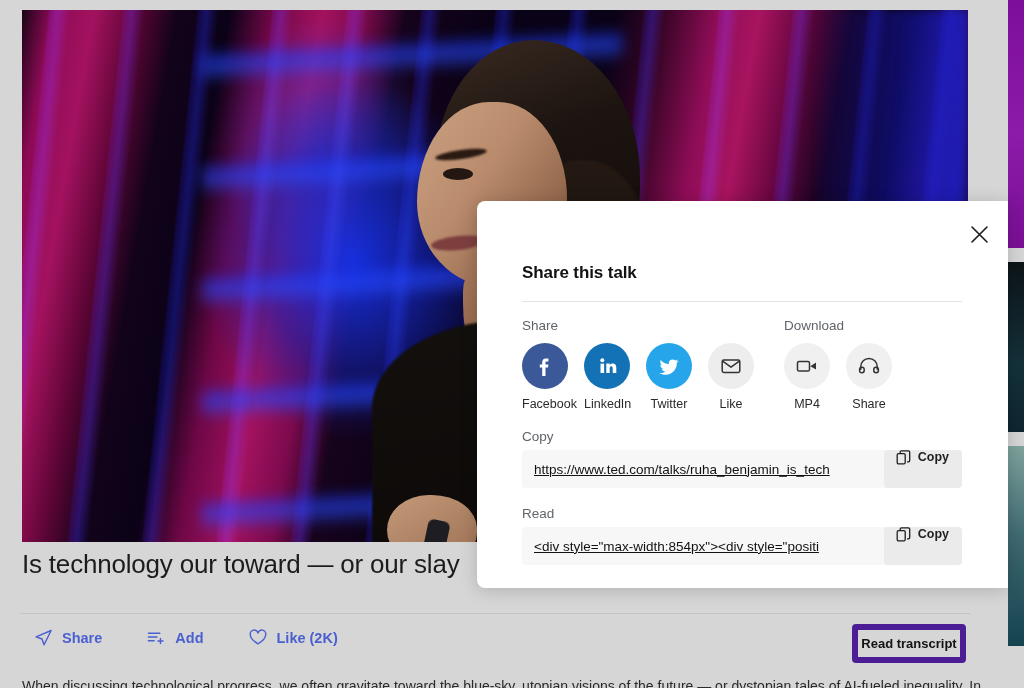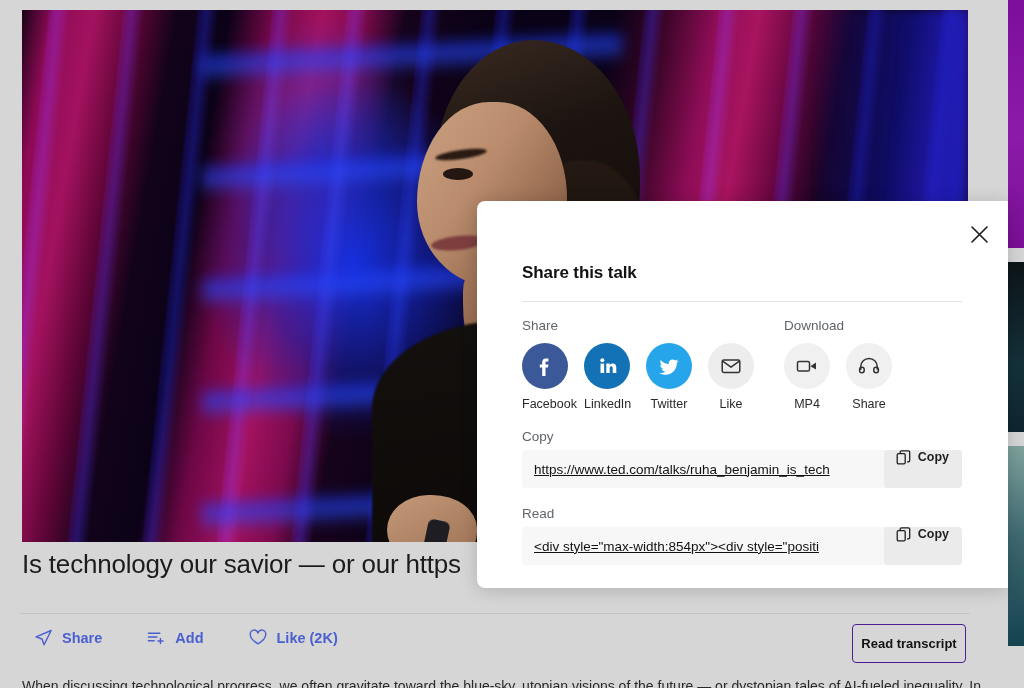--- a/index.html
+++ b/index.html
@@ -270,21 +270,21 @@
   .action {
     display: flex; align-items: center; gap: 9px;
     cursor: pointer;
     color: #4a5fd0; font-size: 14.5px; font-weight: bold;
   }
 
   .transcript-btn {
     position: absolute; left: 852px; top: 624px;
     width: 114px; height: 39px;
     background: transparent;
-    border: 1px solid #4c1d95;
+    border: 6px solid #4c1d95;
     border-radius: 4px;
     font-size: 13px; font-weight: bold; color: #131313;
     cursor: pointer;
     font-family: "Liberation Sans", sans-serif;
   }
 
   .body-text {
     position: absolute; left: 22px; top: 678px;
     width: 960px;
     font-size: 14px; color: #2a2a2a;
@@ -457,21 +457,21 @@
               <path d="M4.2 3.6V2.2a1.3 1.3 0 0 1 1.3-1.3h6.9a1.3 1.3 0 0 1 1.3 1.3v8.3a1.3 1.3 0 0 1-1.3 1.3h-1.4" fill="none" stroke="#1f1f1f" stroke-width="1.3"></path>
             </svg>
             <span>Copy</span>
           </button>
         </div>
       </div>
 
     </div>
   </div>
 
-  <h1 class="talk-title">Is technology our savior — or our https</h1>
+  <h1 class="talk-title">Is technology our toward — or our slay</h1>
 
   <div class="divider"></div>
 
   <div class="actions">
 
     <div class="action">
       <svg width="19" height="19" viewBox="0 0 20 20">
         <path d="M18 2.6 L2.2 9.3 L8.4 11.6 L10.6 17.6 Z" fill="none" stroke="#4a5fd0" stroke-width="1.5" stroke-linejoin="round"></path>
       </svg>
       <span>Share</span>

